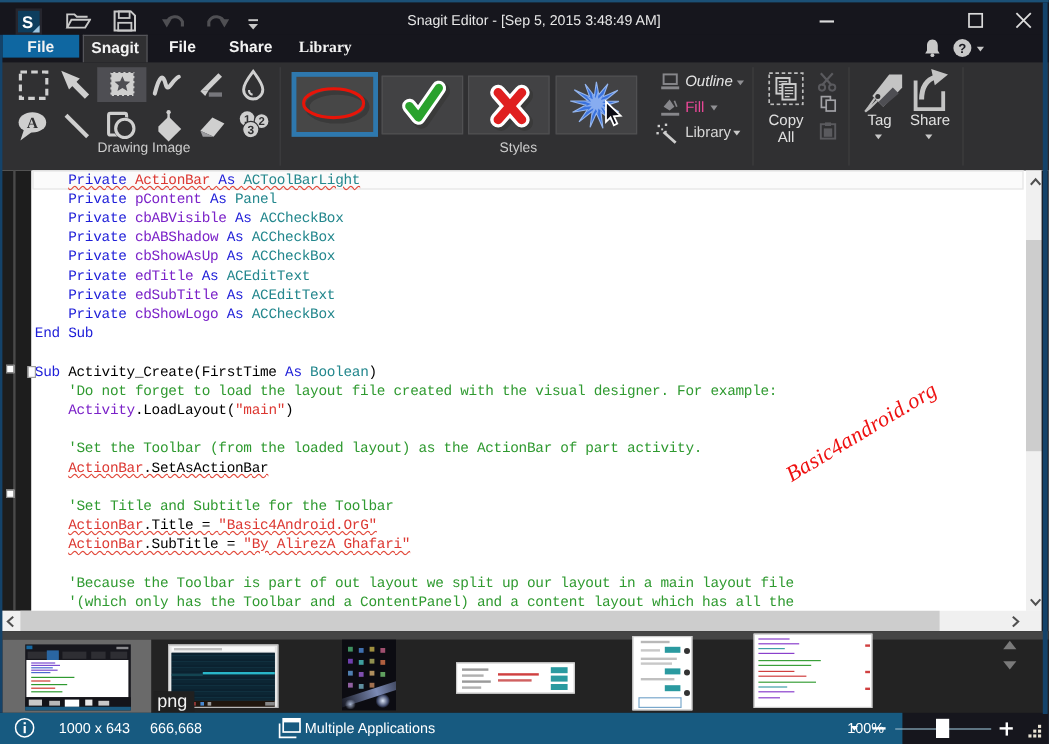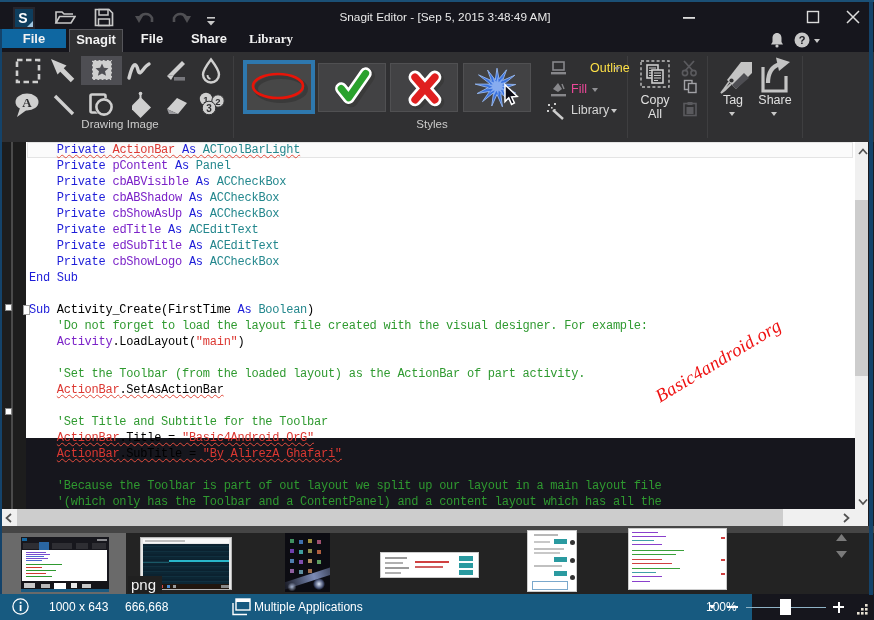--- a/index.html
+++ b/index.html
@@ -24,21 +24,21 @@
 #m-library { left:245px; width:52px;font-family:Liberation Serif, serif; }
 
 
 #ribbon { position:absolute; left:0; top:52px; width:874px; height:90px; background:#303032; }
 .rsep { position:absolute; top:4px; height:82px; width:1px; background:#3e3e40; }
 .rlabel { position:absolute; font-size:11.5px; color:#cccccc; text-align:center; top:66px; }
 .styleBox { position:absolute; top:11px; width:68px; height:49px; background:#424244; border:1px solid #505052; }
 .caret { display:inline-block; width:0; height:0; border-left:3.5px solid transparent; border-right:3.5px solid transparent; border-top:4px solid #c8c8c8; vertical-align:middle; }
 
 
-#canvas { position:absolute; left:0; top:142px; width:874px; height:296px; background:#ffffff; }
+#canvas { position:absolute; left:0; top:142px; width:874px; height:384px; background:#ffffff; }
 #leftbar { position:absolute; left:0; top:0; width:26px; height:367px; background:#1d1d1d; }
 #leftbar .groove { position:absolute; left:11px; top:0; width:2px; height:367px; background:#4a4a4a; }
 #code { position:absolute; left:29px; top:0; width:800px; font-family:"Liberation Mono", monospace; font-size:12px; letter-spacing:-0.25px; line-height:16px; color:#000; white-space:pre; }
 .kw { color:#1d1dd8; }
 .ty { color:#23878d; }
 .id { color:#7b22c8; }
 .cm { color:#2f9a30; }
 .rd { color:#dc3832; }
 .sq { text-decoration:underline; text-decoration-style:wavy; text-decoration-color:#e24b3d; text-decoration-thickness:1px; text-underline-offset:1px; }
 #curline { position:absolute; left:27px; top:0px; width:826px; height:16px; background:#fbfbfb; border:1px solid #e4e4e4; }
@@ -223,21 +223,21 @@
           <polygon points="34.8,12.5 35.2,19.5 40.2,14.7 37.5,20.5 44.1,18.6 38.7,22.7 44.7,23.8 38.7,25.1 43.6,28.7 37.6,27.3 40.9,33.4 35.2,28.1 35.0,33.5 33.0,28.5 29.2,35.2 30.8,27.9 24.8,31.4 29.3,26.2 22.4,26.8 28.6,24.1 22.7,21.8 28.9,21.8 24.5,17.0 30.3,19.8 29.0,13.7 32.7,18.9" fill="#87acf0"></polygon>
           <polygon points="42,22 42,40 46,36 49,43 52,41.5 49,35 55,34.5" fill="#0c0c16" stroke="#ffffff" stroke-width="1.6"></polygon>
         </svg>
       </div>
     </div>
     <div id="rright" style="position:absolute; left:0; top:0; width:874px; height:90px; font-size:12.5px;">
       <svg class="abs" style="left:550px; top:8px;" width="18" height="15" viewBox="0 0 18 15">
         <rect x="3" y="2" width="11" height="8" fill="none" stroke="#87878b" stroke-width="1.6"></rect>
         <rect x="1" y="12" width="15" height="2.4" fill="#87878b"></rect>
       </svg>
-      <div class="abs" style="left:590px; top:9px; color:#fde047;">Outline</div>
+      <div class="abs" style="left:571px; top:9px; color:#e5e5e5;font-style:italic;">Outline</div>
       <div class="caret abs" style="left:614px; top:15px; border-top-color:#909094;"></div>
       <svg class="abs" style="left:550px; top:29px;" width="18" height="16" viewBox="0 0 18 16">
         <path d="M3 8 L8 2 L12 8 L8 11 Z" fill="#87878b"></path>
         <path d="M12 3 L14 8" stroke="#87878b" stroke-width="1.4"></path>
         <rect x="1" y="13" width="15" height="2.4" fill="#87878b"></rect>
       </svg>
       <div class="abs" style="left:571px; top:30px; color:#ec4899;">Fill</div>
       <div class="caret abs" style="left:592px; top:36px; border-top-color:#909094;"></div>
       <svg class="abs" style="left:546px; top:50px;" width="20" height="18" viewBox="0 0 20 18">
         <path d="M7 8 L17 17" stroke="#cdcdcd" stroke-width="2.4"></path>

